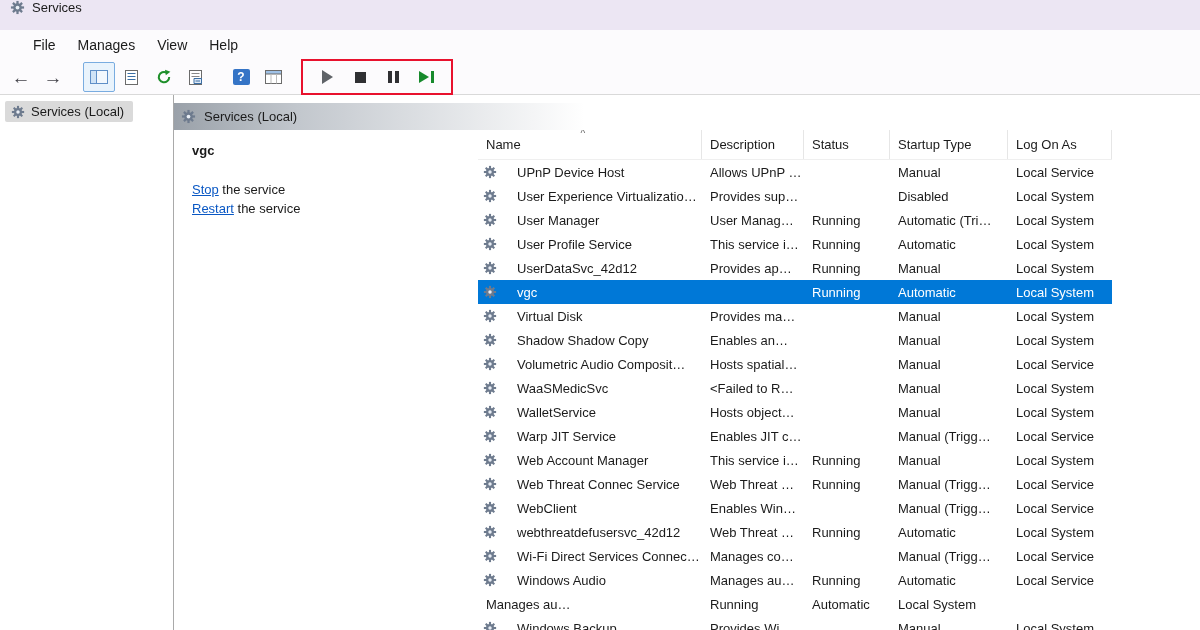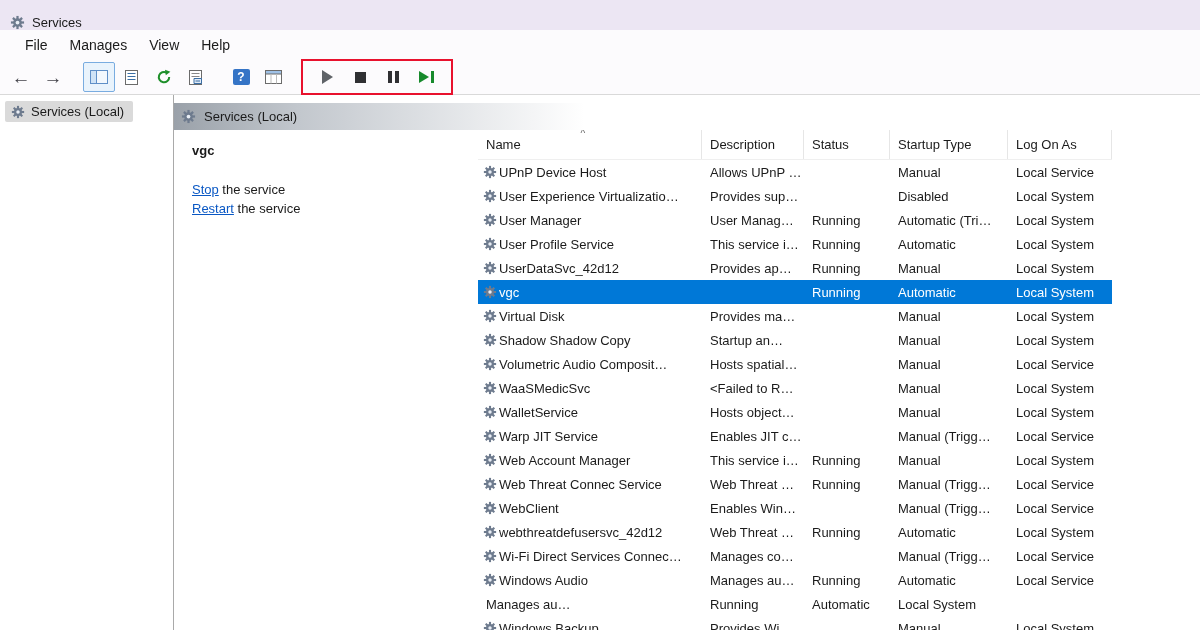--- a/index.html
+++ b/index.html
@@ -1,25 +1,25 @@
 <!DOCTYPE html>
 <html><head>
 <meta charset="utf-8">
 <style>
   html,body{margin:0;padding:0}
   body{
     width:1200px;height:630px;overflow:hidden;
     font-family:"Liberation Sans",sans-serif;font-size:13px;color:#1b1b1b;background:#fff;
   }
   
-  .titlebar{height:30px;background:#ece6f3;display:flex;align-items:flex-end;gap:7px;padding:0 10px}
+  .titlebar{height:30px;background:#ece6f3;display:flex;align-items:flex-start;gap:7px;padding:0 10px}
   .gear-small{width:15px;height:15px;flex-shrink:0}
   .title-text{font-size:13px}
   
-  .menubar{height:30px;display:flex;align-items:center;padding:0 14px;background:#fcfbfd}
+  .menubar{height:30px;display:flex;align-items:center;padding:0 22px;background:#fcfbfd}
   .menu-item{padding:4px 11px;font-size:14px;border-radius:3px;cursor:default}
   
   .toolbar{height:34px;display:flex;align-items:center;padding:0 5px;background:#fcfbfd;border-bottom:1px solid #d9d9d9}
   .tbtn{min-width:30px;height:28px;display:flex;align-items:center;justify-content:center;margin:0 1px;cursor:default}
   .tbtn .arrow{font-size:19px;font-weight:bold;color:#3f3f46;line-height:1}
   .tbtn.active{border:1px solid #79ace0;background:#e9f3fc;border-radius:2px}
   .gap-left{margin-left:14px}
   .help-box{width:17px;height:16px;background:#3574c6;color:#fff;font-weight:bold;font-size:12px;display:flex;align-items:center;justify-content:center;border-radius:2px}
   .vcr{display:flex;align-items:center;border:2px solid #e8112d;height:32px;padding:0 8px;margin-left:12px}
   .vcr .tbtn{min-width:29px;margin:0 2px}
@@ -44,21 +44,21 @@
   .actions{margin-top:22px;line-height:19px}
   .action-link{color:#0a58c4;text-decoration:underline;cursor:pointer}
   
   .list{flex:1;min-width:0;overflow:hidden}
   .lheader{display:grid;grid-template-columns:224px 102px 86px 118px 104px;width:634px;height:29px;border-bottom:1px solid #efefef}
   .hcell{position:relative;display:flex;align-items:center;padding-left:8px;border-right:1px solid #e6e6e6;font-size:13px;cursor:default}
   .sort{position:absolute;top:-2px;left:46%;font-size:10px;color:#666}
   .lrow{display:grid;grid-template-columns:224px 102px 86px 118px 104px;width:634px;height:24px;align-items:center}
   .lrow.selected{background:#0078d7;color:#fff}
   .cell{white-space:nowrap;overflow:hidden;padding-left:8px}
-  .cell.name{display:flex;align-items:center;gap:2px;padding-left:5px}
+  .cell.name{display:flex;align-items:center;gap:20px;padding-left:5px}
   .gear{width:14px;height:14px;flex-shrink:0}
   .defs-holder{position:absolute;width:0;height:0;overflow:hidden}
 </style>
 </head>
 <body>
 
 <svg class="defs-holder" aria-hidden="true">
   <defs>
     <g id="gear">
       <g stroke="#6e7b8e" stroke-width="2.4">
@@ -281,21 +281,21 @@
               <div class="cell">Manual</div>
               <div class="cell">Local System</div>
             </div>
             <div class="lrow">
               <div class="cell name">
                 <svg class="gear" viewBox="0 0 16 16">
                   <use href="#gear"></use>
                 </svg>
                 <span class="txt">Shadow Shadow Copy</span>
               </div>
-              <div class="cell">Startup an…</div>
+              <div class="cell">Enables an…</div>
               <div class="cell"></div>
               <div class="cell">Manual</div>
               <div class="cell">Local System</div>
             </div>
             <div class="lrow">
               <div class="cell name">
                 <svg class="gear" viewBox="0 0 16 16">
                   <use href="#gear"></use>
                 </svg>
                 <span class="txt">Volumetric Audio Composit…</span>

